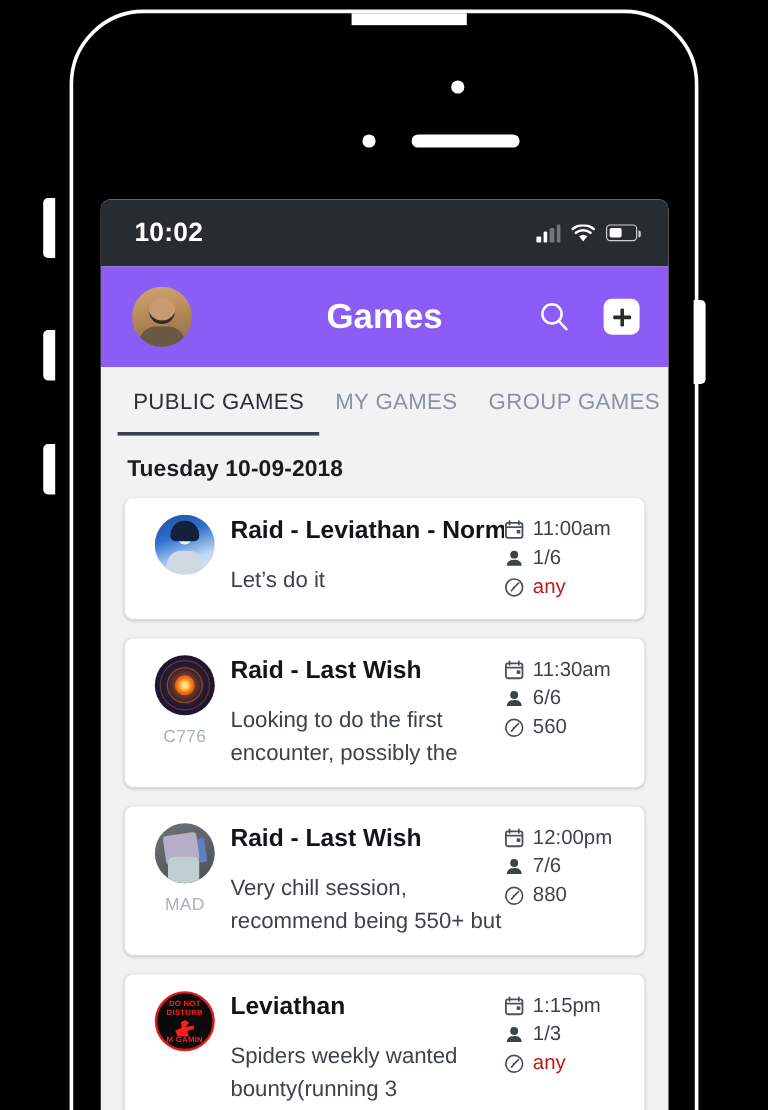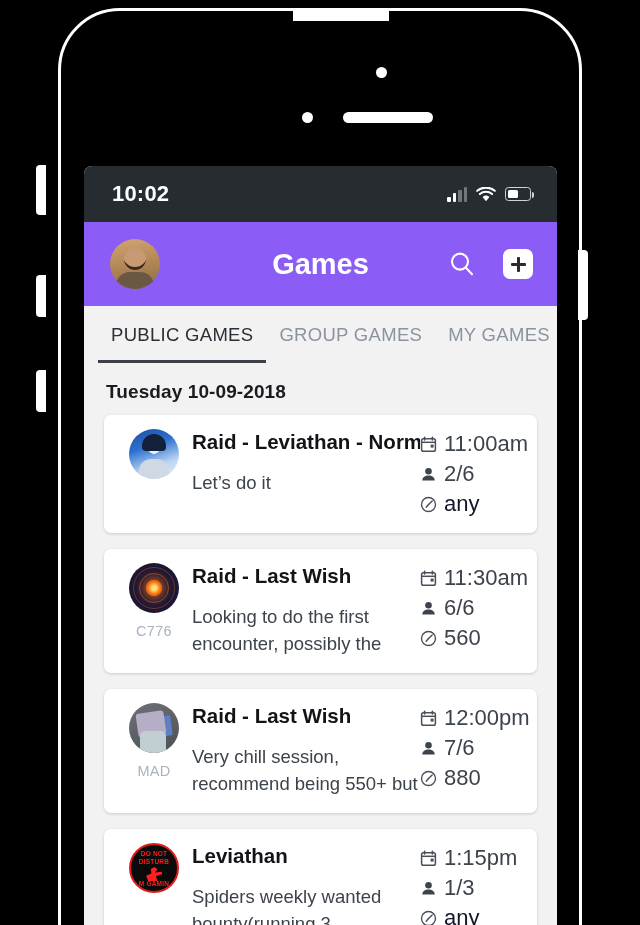--- a/index.html
+++ b/index.html
@@ -201,22 +201,22 @@
   .card-desc {
     font-size: 18.5px; color: #3d434b; line-height: 27px; margin-top: 14px;
     max-height: 54px; overflow: hidden;
   }
   .card-meta {
     width: 101px; flex: none; padding-top: 2px;
     display: flex; flex-direction: column; gap: 4px;
   }
   .meta-row { display: flex; align-items: center; gap: 7px; }
   .meta-row .ico { width: 17px; height: 17px; flex: none; }
-  .meta-row .txt { font-size: 22px; color: #3d434b; white-space: nowrap; }
-  .meta-row .txt.gray { color: #0f172a; }
+  .meta-row .txt { font-size: 17px; color: #3d434b; white-space: nowrap; }
+  .meta-row .txt.gray { color: #b91c1c; }
 
   svg { display: block; }
 </style>
 </head>
 <body>
 
 <div id="stage">
 
   <div class="phone-body">
     <div class="frame-notch-top"></div>
@@ -261,22 +261,22 @@
         </svg>
         <div class="add-btn">
           <span class="bar-h"></span>
           <span class="bar-v"></span>
         </div>
       </div>
     </div>
 
     <div class="tabbar">
       <div class="tab active">PUBLIC GAMES</div>
+      <div class="tab">MY GAMES</div>
       <div class="tab">GROUP GAMES</div>
-      <div class="tab">MY GAMES</div>
 
     </div>
 
     <div class="date-head">Tuesday 10-09-2018</div>
 
     <div class="cards">
 
       <div class="card">
         <div class="card-left">
           <div class="game-avatar av-anime"></div>
@@ -295,21 +295,21 @@
               <line x1="4.6" y1="1.2" x2="4.6" y2="4" stroke="#4a5059" stroke-width="1.5" stroke-linecap="round"></line>
               <line x1="12.4" y1="1.2" x2="12.4" y2="4" stroke="#4a5059" stroke-width="1.5" stroke-linecap="round"></line>
             </svg>
             <span class="txt">11:00am</span>
           </div>
           <div class="meta-row">
             <svg class="ico" viewBox="0 0 17 17">
               <circle cx="8.5" cy="5.2" r="3.3" fill="#3d434b"></circle>
               <path d="M2.3 14.4 c0-3.4 2.8-5 6.2-5 s6.2 1.6 6.2 5 z" fill="#3d434b"></path>
             </svg>
-            <span class="txt">2/6</span>
+            <span class="txt">1/6</span>
           </div>
           <div class="meta-row">
             <svg class="ico" viewBox="0 0 17 17">
               <circle cx="8.5" cy="8.5" r="7" stroke="#4a5059" stroke-width="1.4" fill="none"></circle>
               <line x1="8.5" y1="8.5" x2="12.2" y2="4.9" stroke="#4a5059" stroke-width="1.4" stroke-linecap="round"></line>
               <line x1="8.5" y1="8.5" x2="6.2" y2="11.3" stroke="#4a5059" stroke-width="1.4" stroke-linecap="round"></line>
             </svg>
             <span class="txt gray">any</span>
           </div>
         </div>

